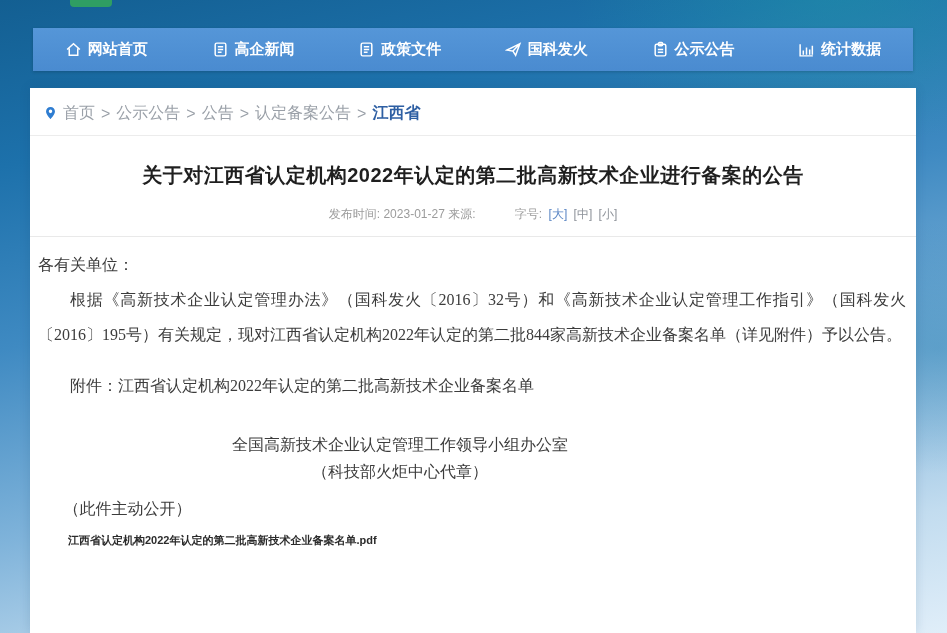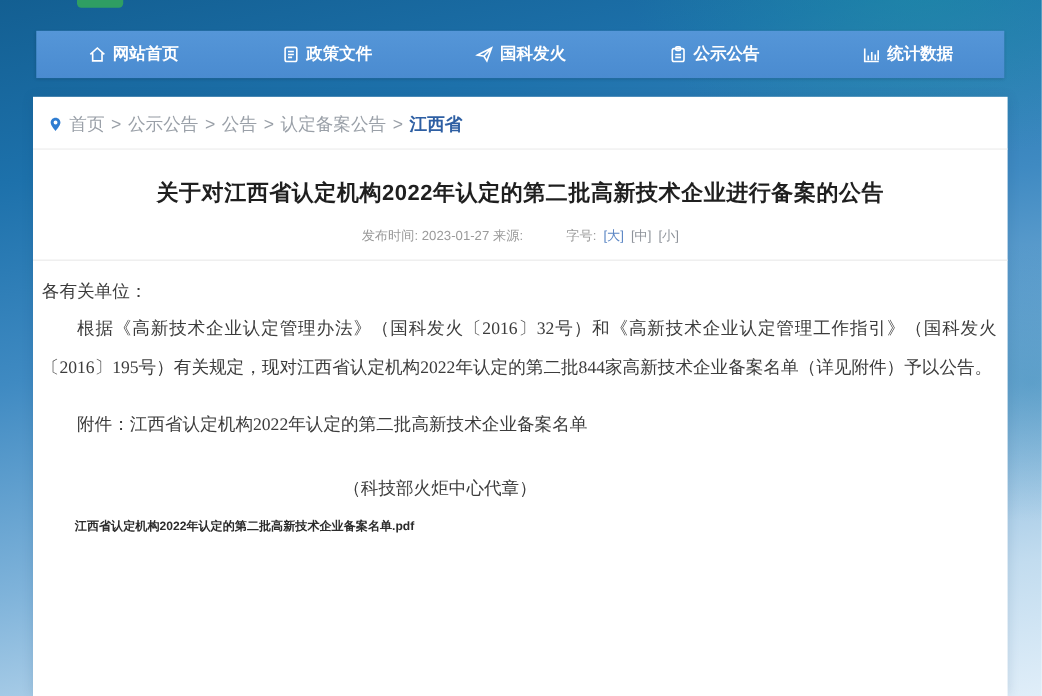--- a/index.html
+++ b/index.html
@@ -104,20 +104,29 @@
     </span>
     <span>网站首页</span>
   </div>
   <div class="nav-item">
     <span>
       <svg viewBox="0 0 16 16" fill="none" stroke="#ffffff" stroke-width="1.4">
           <rect x="3" y="2" width="10" height="12" rx="1.5"></rect>
           <path d="M5.5 5.5 H10.5 M5.5 8 H10.5 M5.5 10.5 H9"></path>
         </svg>
     </span>
+    <span>高企新闻</span>
+  </div>
+  <div class="nav-item">
+    <span>
+      <svg viewBox="0 0 16 16" fill="none" stroke="#ffffff" stroke-width="1.4">
+          <rect x="3" y="2" width="10" height="12" rx="1.5"></rect>
+          <path d="M5.5 5.5 H10.5 M5.5 8 H10.5 M5.5 10.5 H9"></path>
+        </svg>
+    </span>
     <span>政策文件</span>
   </div>
   <div class="nav-item">
     <span>
       <svg viewBox="0 0 16 16" fill="none" stroke="#ffffff" stroke-width="1.4">
           <path d="M2 8.5 L14 2.5 L10 13.5 L7.5 9.5 Z M7.5 9.5 L14 2.5"></path>
         </svg>
     </span>
     <span>国科发火</span>
   </div>
@@ -179,19 +188,21 @@
   </div>
 
   <div class="meta-divider"></div>
 
   <div class="doc">
     <div class="salutation">各有关单位：</div>
     <div class="para">根据《高新技术企业认定管理办法》（国科发火〔2016〕32号）和《高新技术企业认定管理工作指引》（国科发火〔2016〕195号）有关规定，现对江西省认定机构2022年认定的第二批844家高新技术企业备案名单（详见附件）予以公告。</div>
     <div class="attachment-line">附件：江西省认定机构2022年认定的第二批高新技术企业备案名单</div>
 
     <div class="sig-block">
+      <div>全国高新技术企业认定管理工作领导小组办公室</div>
       <div>（科技部火炬中心代章）</div>
     </div>
 
+    <div class="disclosure">（此件主动公开）</div>
     <div class="pdf-link">江西省认定机构2022年认定的第二批高新技术企业备案名单.pdf</div>
   </div>
 
 </div>
 
 </body></html>

